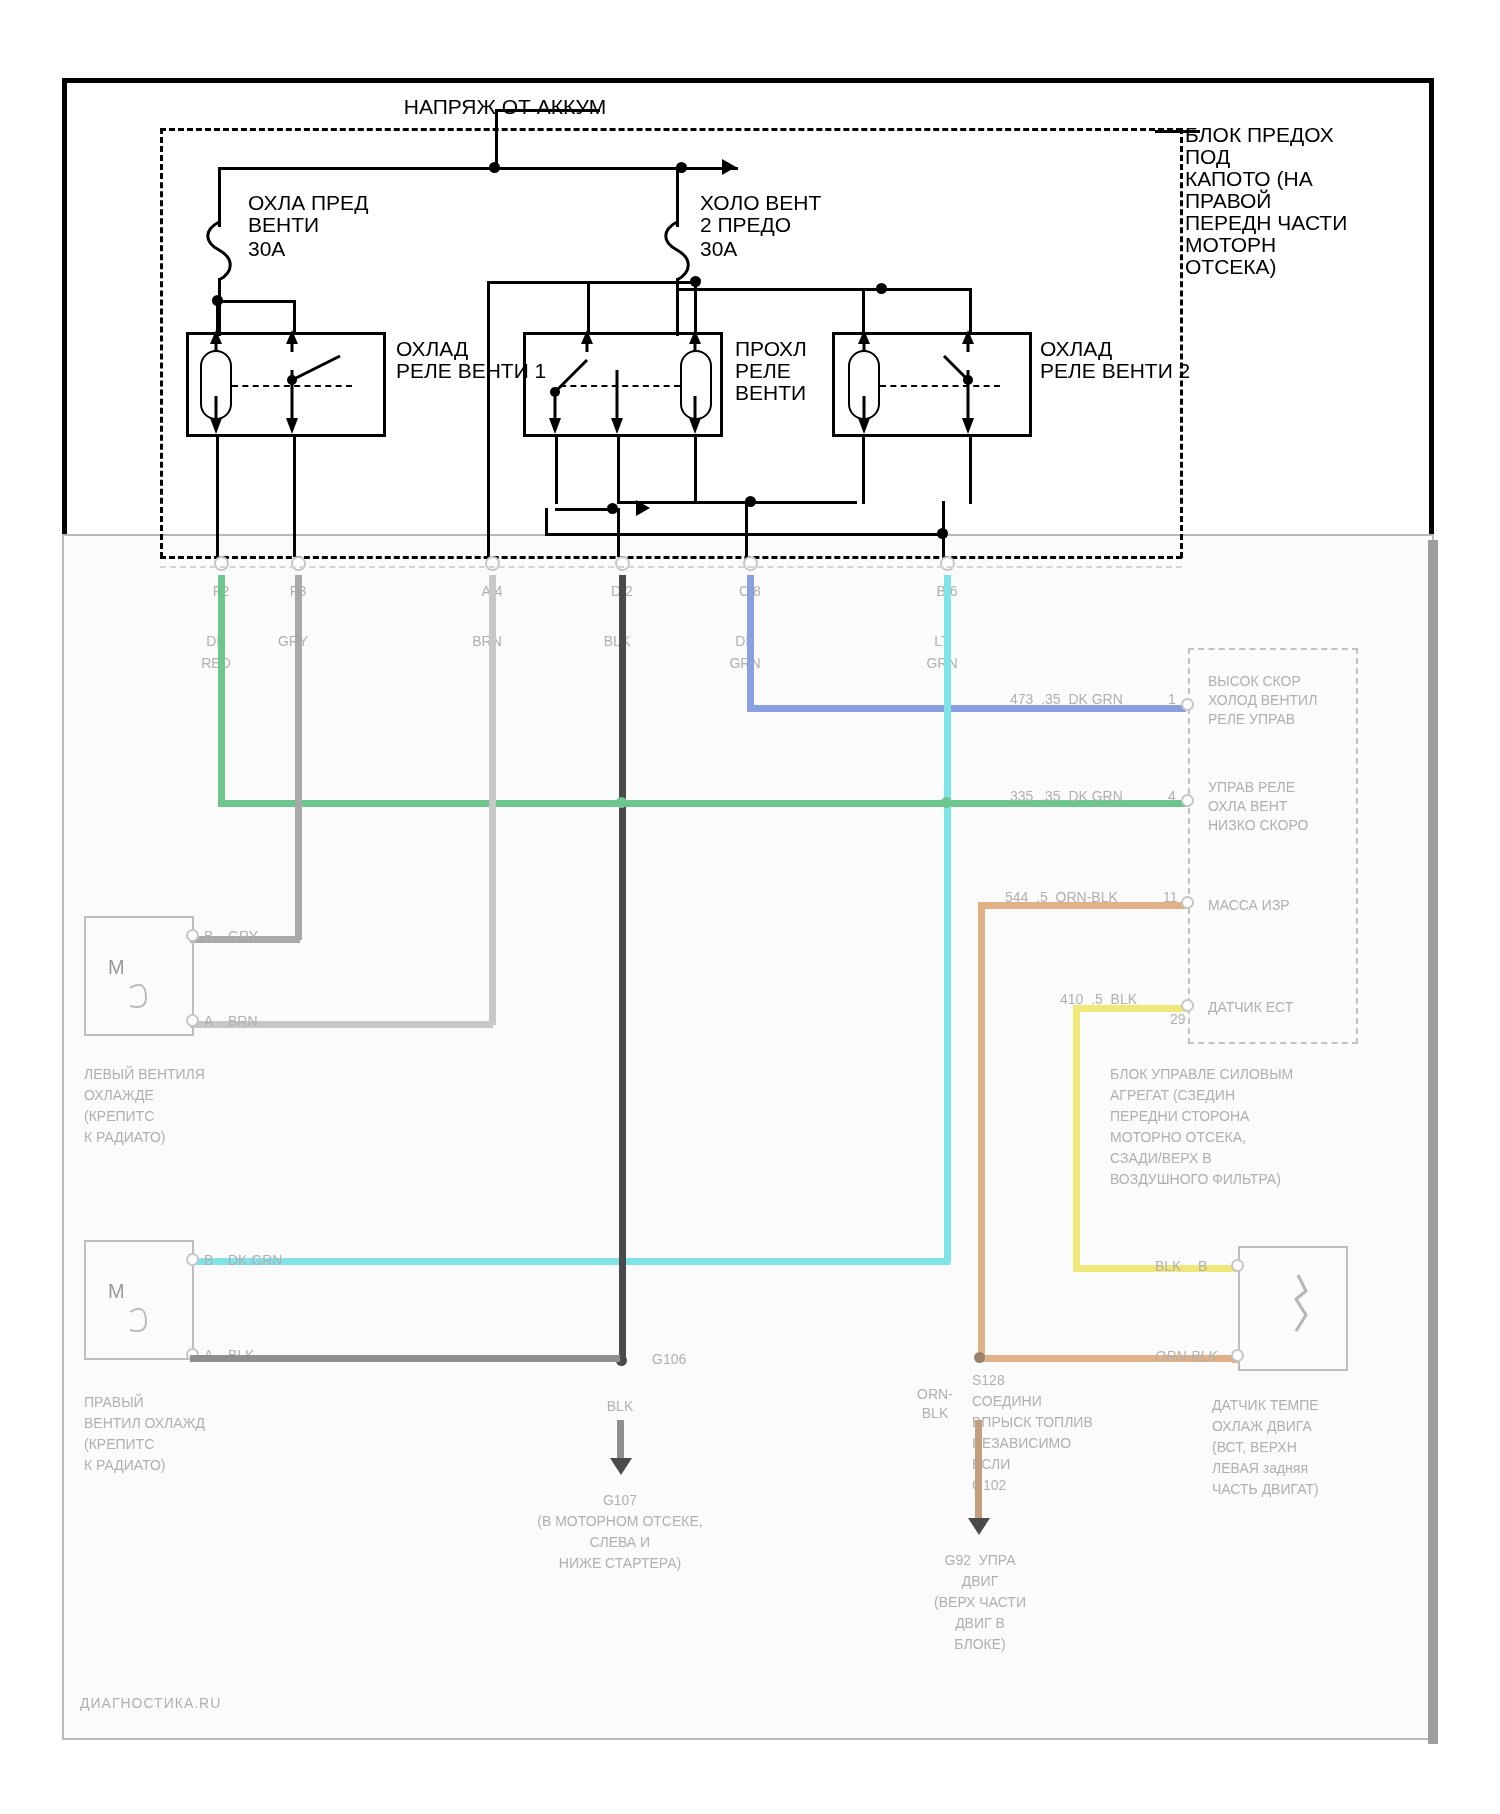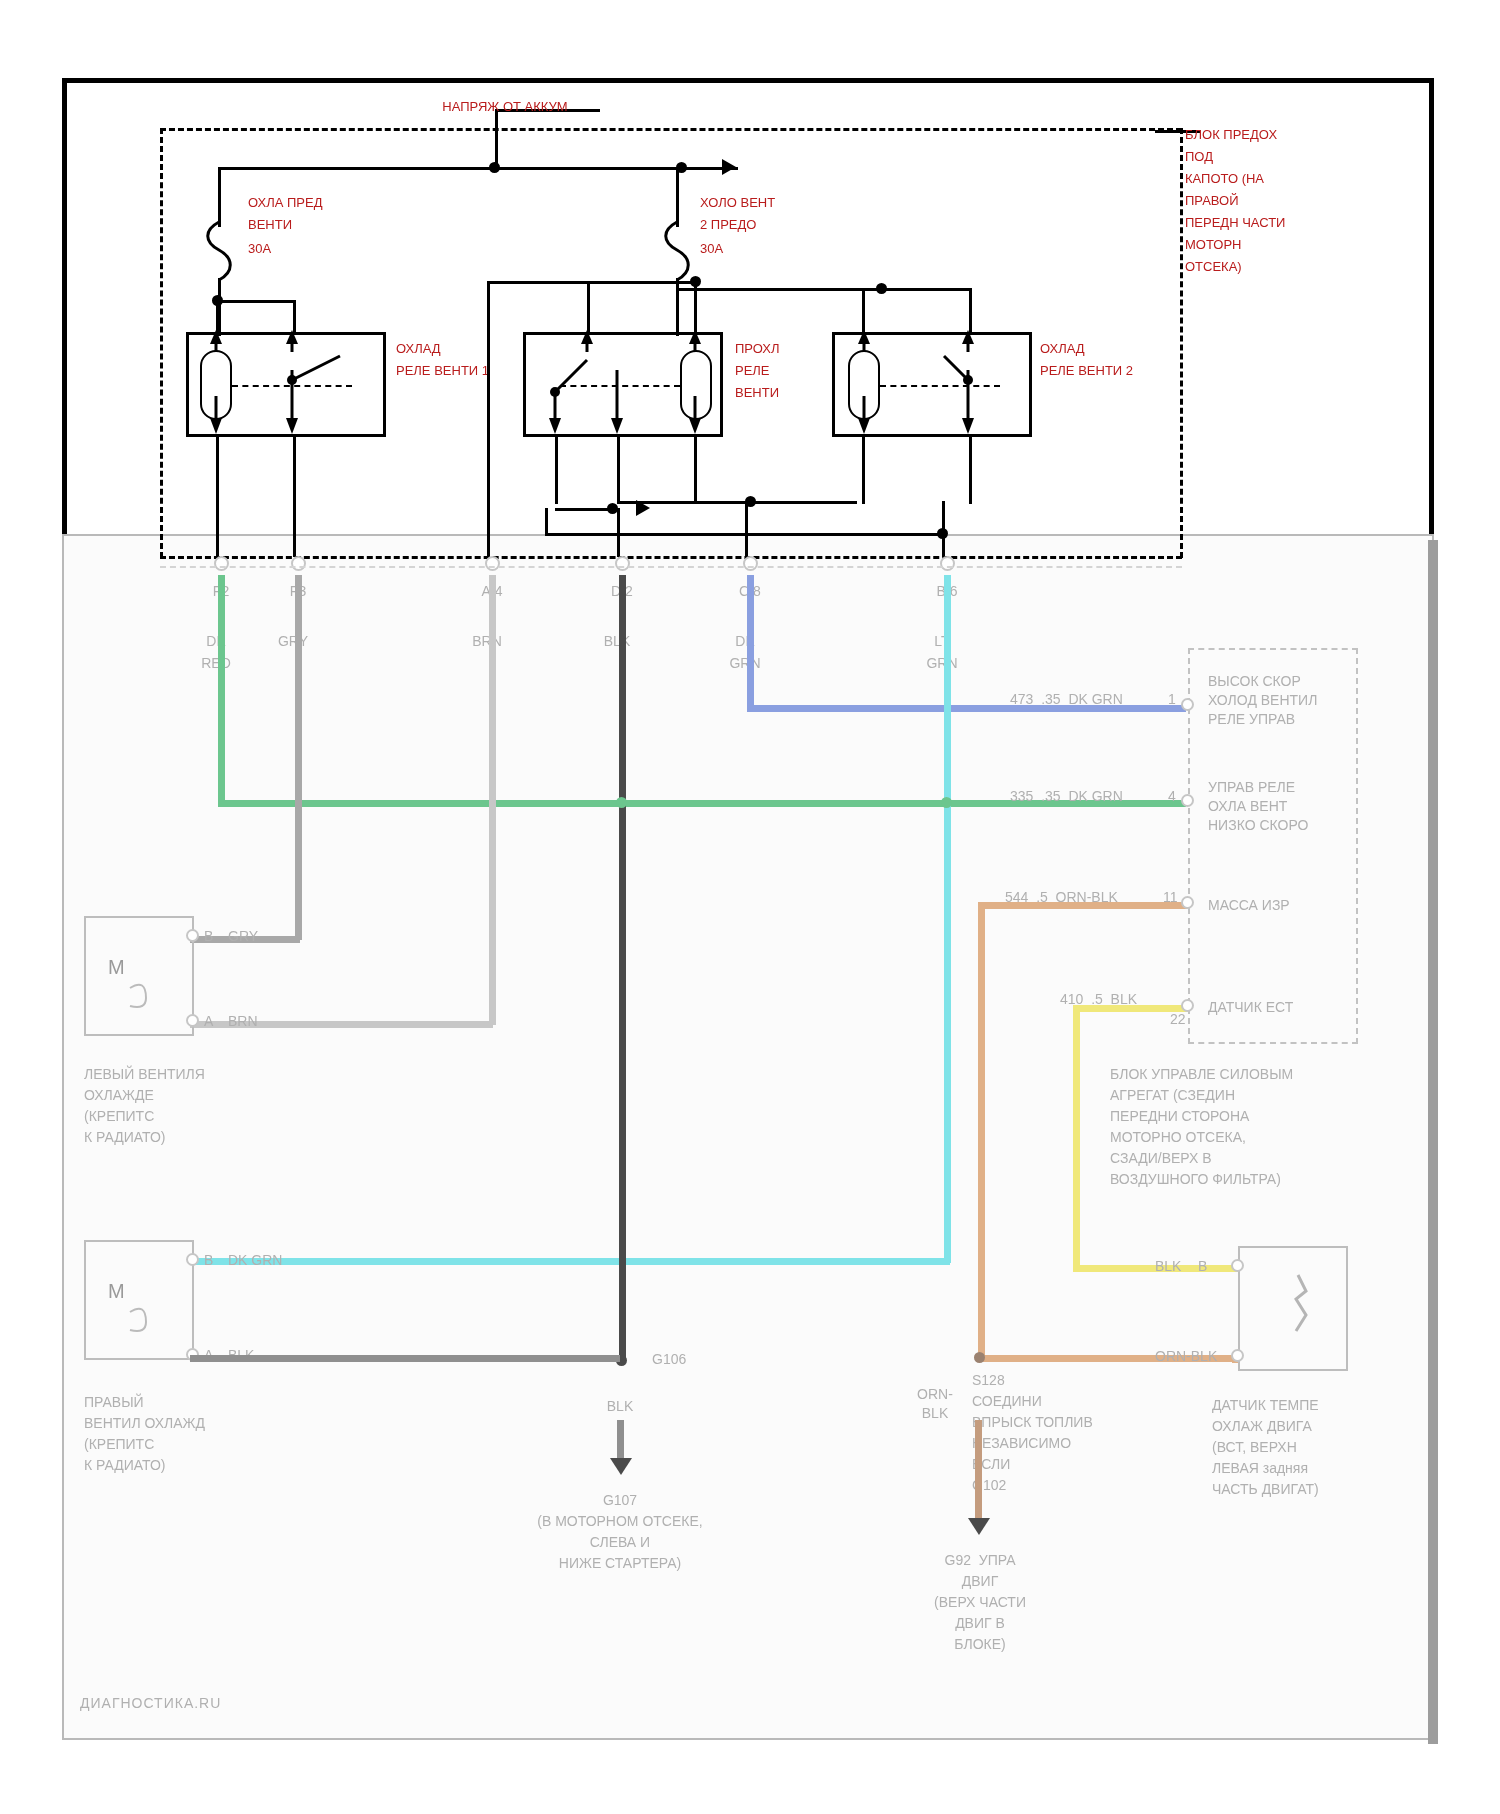--- a/index.html
+++ b/index.html
@@ -41,23 +41,23 @@
   .frame-shadow {
     position: absolute;
     left: 1428px;
     top: 540px;
     width: 10px;
     height: 1204px;
     background: #9d9d9d;
   }
   .lbl {
     position: absolute;
-    font-size: 13px;
+    font-size: 21px;
     line-height: 22px;
-    color: #b91c1c;
+    color: #000000;
     white-space: pre;
   }
   .lbl.small { font-size: 14px; }
   .faded2 {
     color: #b0b0b0;
   }
   .ln {
     position: absolute;
     background: #000;
   }
@@ -374,21 +374,21 @@
 СЗАДИ/ВЕРХ В
 ВОЗДУШНОГО ФИЛЬТРА)</div>
 
   <div class="lbl small faded2" style="left:1010px; top:688px;">473  .35  DK GRN</div>
   <div class="lbl small faded2" style="left:1168px; top:688px;">1</div>
   <div class="lbl small faded2" style="left:1010px; top:785px;">335  .35  DK GRN</div>
   <div class="lbl small faded2" style="left:1168px; top:785px;">4</div>
   <div class="lbl small faded2" style="left:1005px; top:886px;">544  .5  ORN-BLK</div>
   <div class="lbl small faded2" style="left:1163px; top:886px;">11</div>
   <div class="lbl small faded2" style="left:1060px; top:988px;">410  .5  BLK</div>
-  <div class="lbl small faded2" style="left:1170px; top:1008px;">22</div>
+  <div class="lbl small faded2" style="left:1170px; top:1008px;">29</div>
 
   <div class="solid-box" style="left:84px; top:916px; width:110px; height:120px;"></div>
   <svg style="left:100px; top:940px;" width="80" height="80">
     <text x="8" y="34" font-family="Liberation Sans, sans-serif" font-size="20" fill="#9a9a9a">M</text>
     <path d="M 30 48 q 16 -10 16 10 q 0 12 -16 8" stroke="#bbb" stroke-width="2" fill="none"></path>
   </svg>
   <div class="pin-circle" style="left:186px; top:929px; width:13px; height:13px;"></div>
   <div class="pin-circle" style="left:186px; top:1014px; width:13px; height:13px;"></div>
   <div class="lbl small faded2" style="left:204px; top:925px;">B</div>
   <div class="lbl small faded2" style="left:228px; top:925px;">GRY</div>
@@ -418,21 +418,21 @@
   <div class="wire h" style="left:190px; top:1355px; width:430px; background:#8f8f8f;"></div>
 
   <div class="solid-box" style="left:1238px; top:1246px; width:110px; height:125px;"></div>
   <svg style="left:1258px; top:1265px;" width="80" height="90">
     <path d="M 40 10 l 8 16 l -10 8 l 10 16 l -10 16" stroke="#b5b5b5" stroke-width="3" fill="none"></path>
   </svg>
   <div class="pin-circle" style="left:1231px; top:1259px; width:13px; height:13px;"></div>
   <div class="pin-circle" style="left:1231px; top:1349px; width:13px; height:13px;"></div>
   <div class="lbl small faded2" style="left:1198px; top:1255px;">B</div>
   <div class="lbl small faded2" style="left:1155px; top:1255px;">BLK</div>
-  <div class="lbl small faded2" style="left:1155px; top:1345px;">ORN-BLK</div>
+  <div class="lbl small faded2" style="left:1155px; top:1345px;font-style:italic;">ORN-BLK</div>
   <div class="lbl small faded2" style="left:1212px; top:1395px; width:170px; line-height:21px;">ДАТЧИК ТЕМПЕ
 ОХЛАЖ ДВИГА
 (ВСТ, ВЕРХН
 ЛЕВАЯ задняя
 ЧАСТЬ ДВИГАТ)</div>
 
   <div class="lbl small faded2" style="left:632px; top:1348px;margin-left:20px;">G106</div>
   <div class="lbl small faded2 ctr" style="left:580px; top:1395px; width:80px;">BLK</div>
   <div class="wire v" style="left:617px; top:1420px; height:40px; background:#8f8f8f;"></div>
   <div class="gnd-tri" style="left:610px; top:1458px;"></div>

